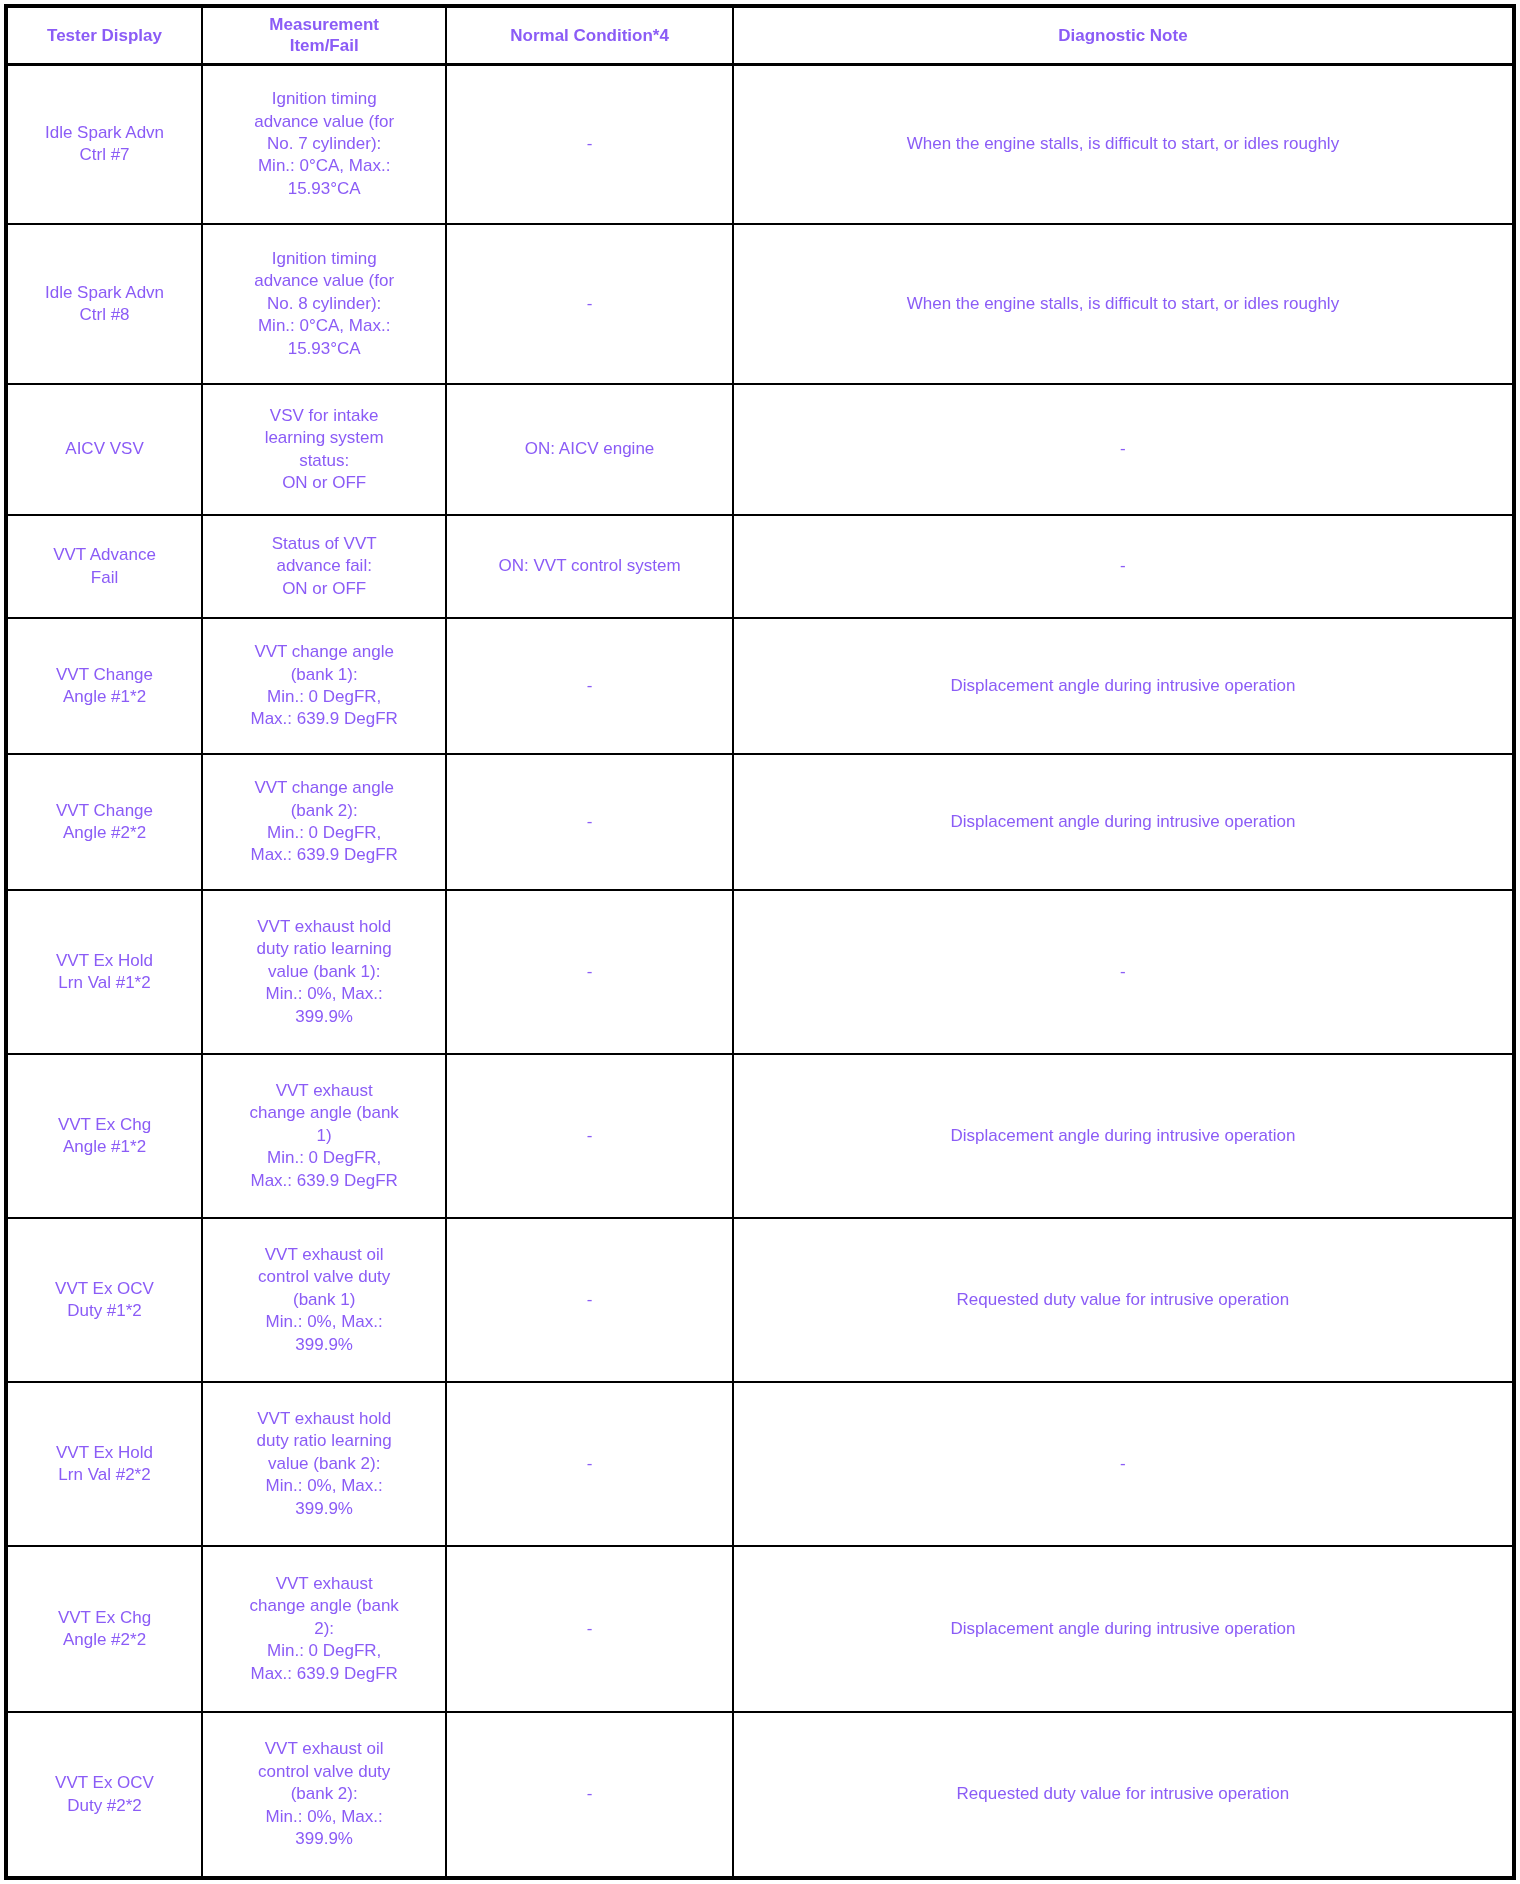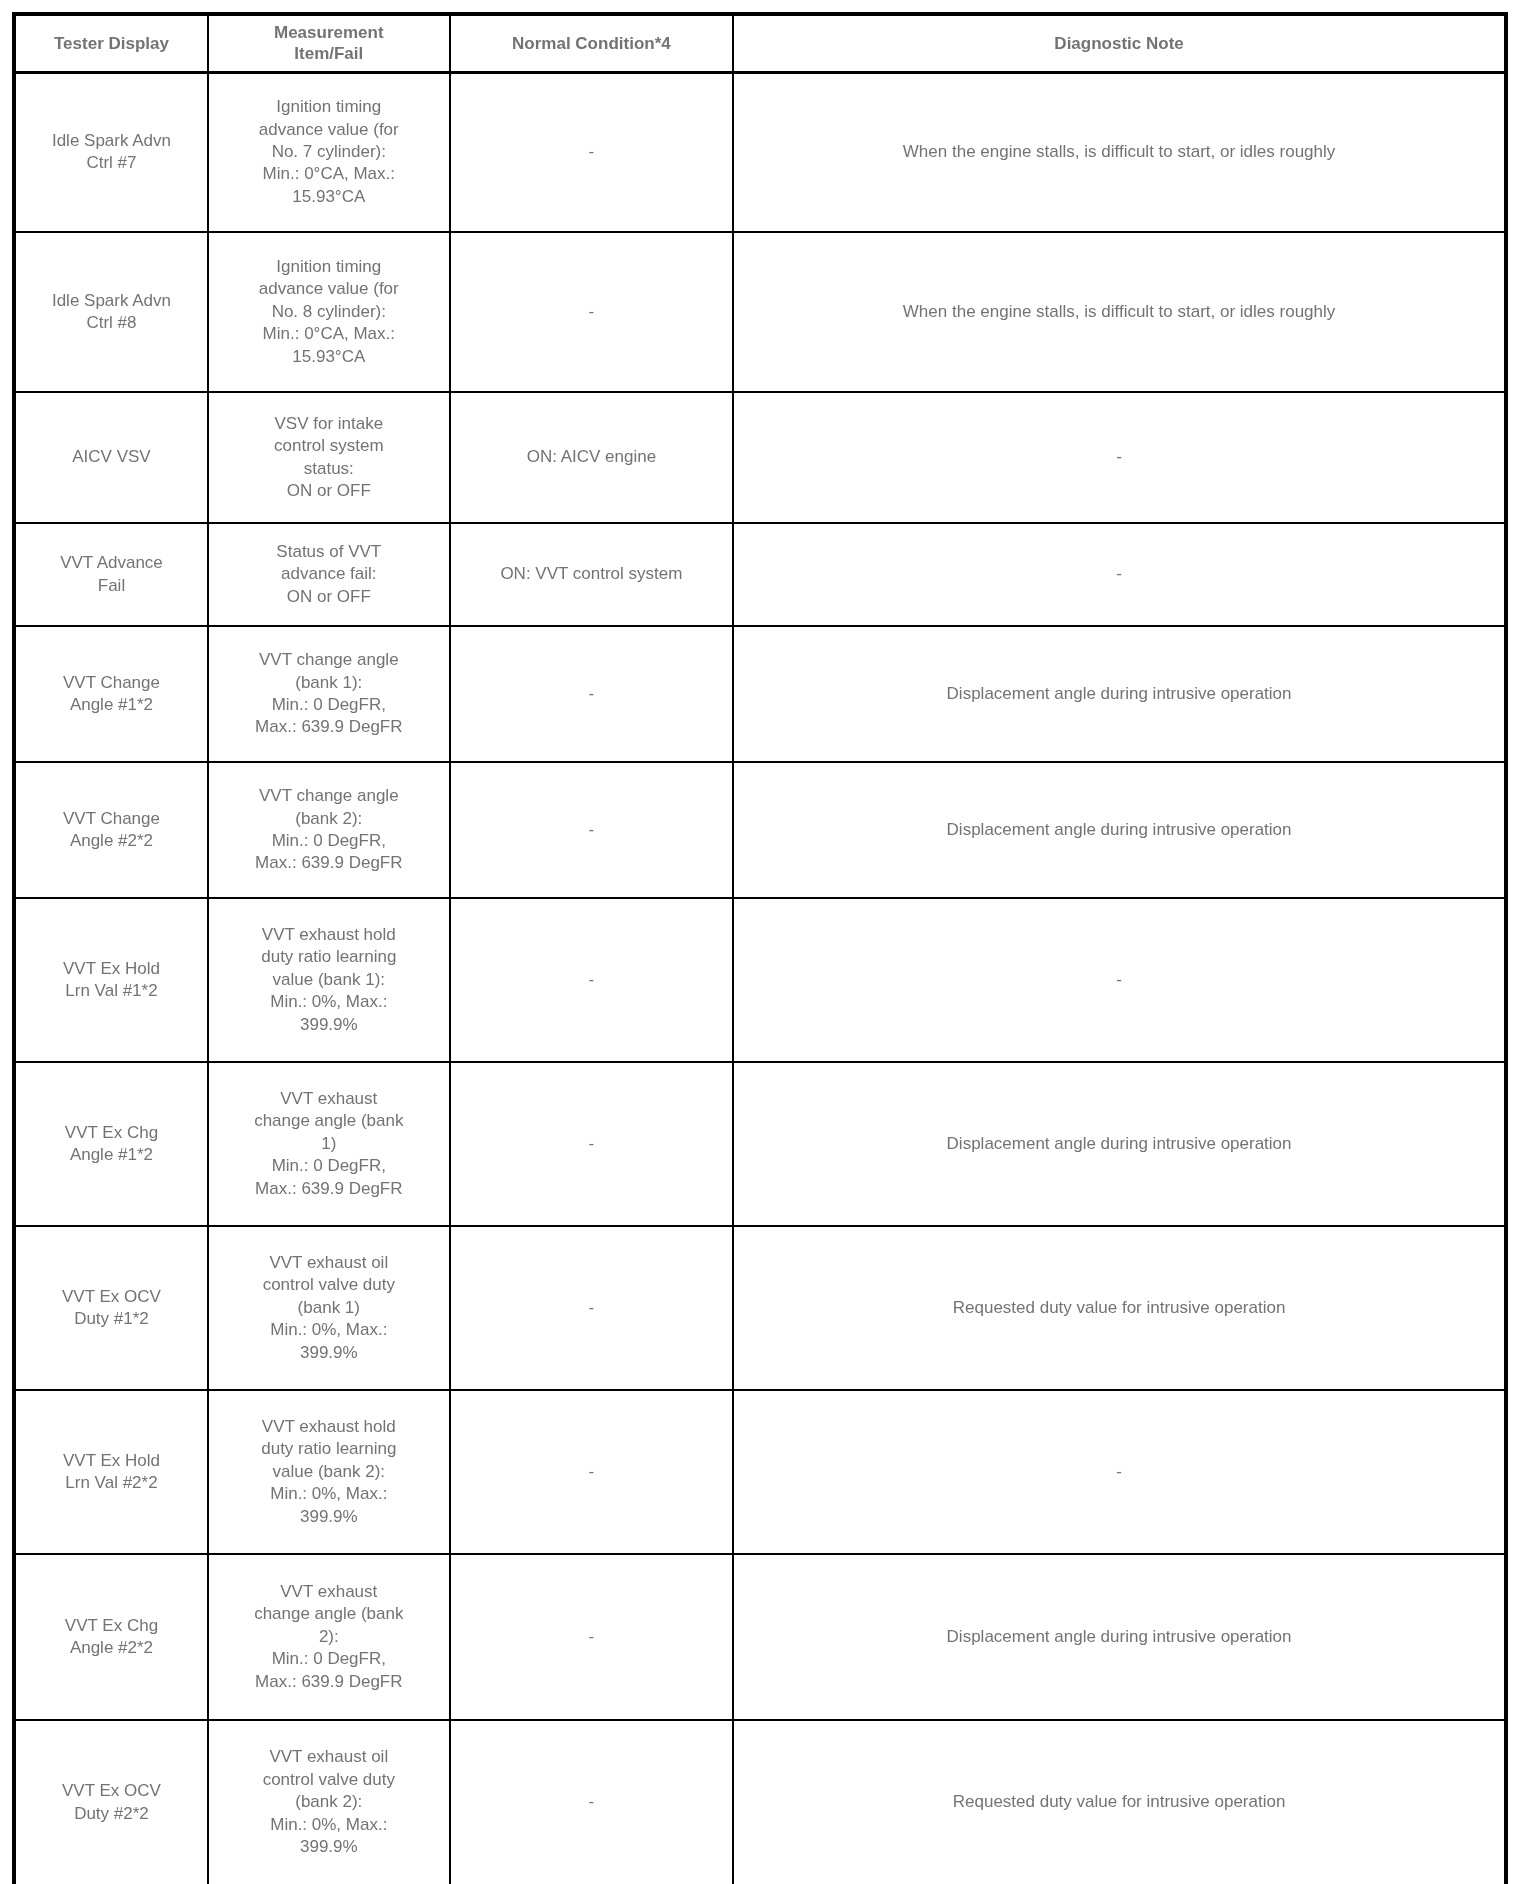--- a/index.html
+++ b/index.html
@@ -1,23 +1,23 @@
 <!DOCTYPE html>
 <html><head>
 <meta charset="utf-8">
 <style>
   * { box-sizing: border-box; }
   html, body { margin: 0; padding: 0; background: #ffffff; }
   .page {
     width: 1520px;
     height: 1884px;
     background: #ffffff;
-    padding: 12px;
+    padding: 4px;
     font-family: "Liberation Sans", sans-serif;
-    color: #737373;
+    color: #8b5cf6;
   }
   table.data-table {
     width: 100%;
     height: 100%;
     border-collapse: collapse;
     table-layout: fixed;
     border: 4px solid #000000;
   }
   col.c1 { width: 13%; }
   col.c2 { width: 16.2%; }
@@ -85,21 +85,21 @@
 advance value (for
 No. 8 cylinder):
 Min.: 0°CA, Max.:
 15.93°CA</td>
           <td class="center">-</td>
           <td class="">When the engine stalls, is difficult to start, or idles roughly</td>
         </tr>
         <tr style="height: 131px;">
           <td class="pre">AICV VSV</td>
           <td class="pre">VSV for intake
-control system
+learning system
 status:
 ON or OFF</td>
           <td class="">ON: AICV engine</td>
           <td class="center">-</td>
         </tr>
         <tr style="height: 103px;">
           <td class="pre">VVT Advance
 Fail</td>
           <td class="pre">Status of VVT
 advance fail:

